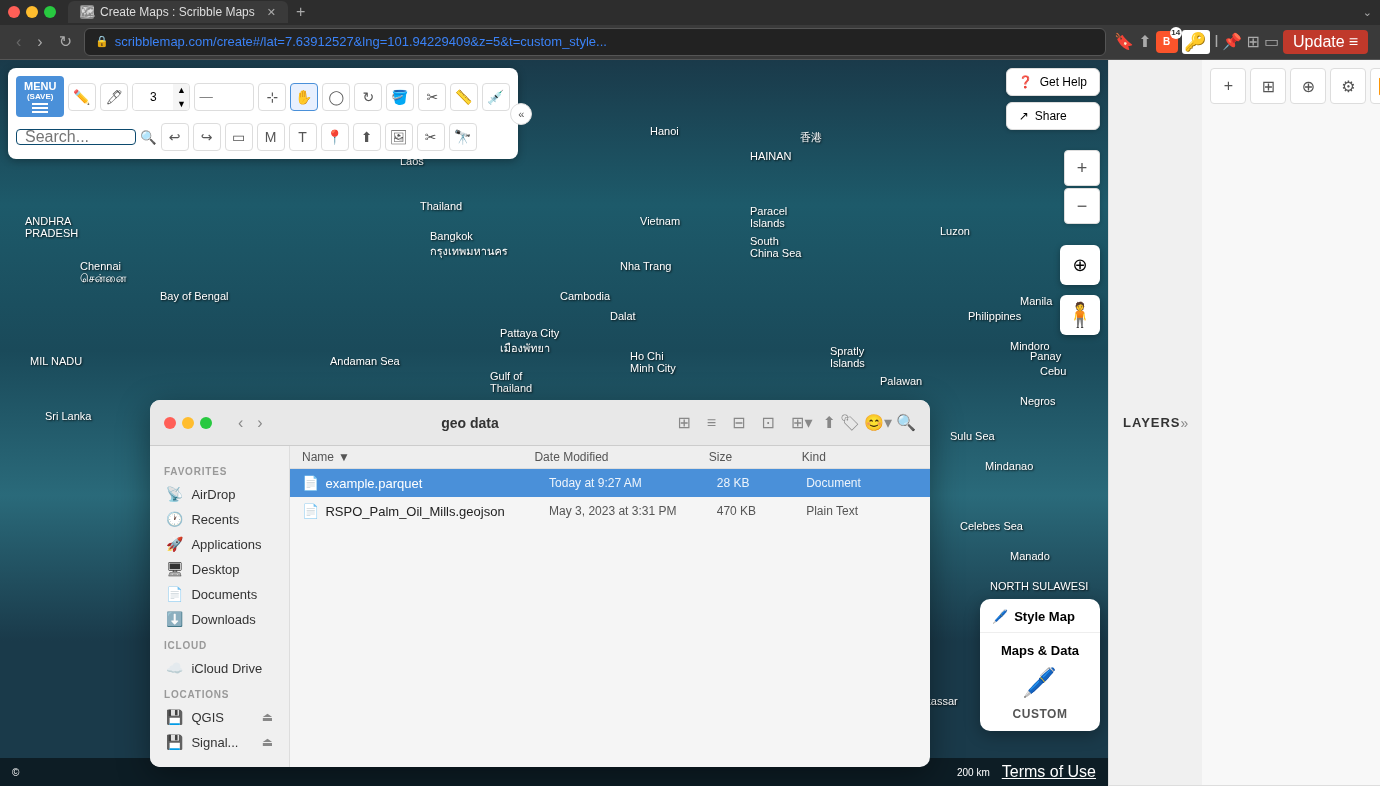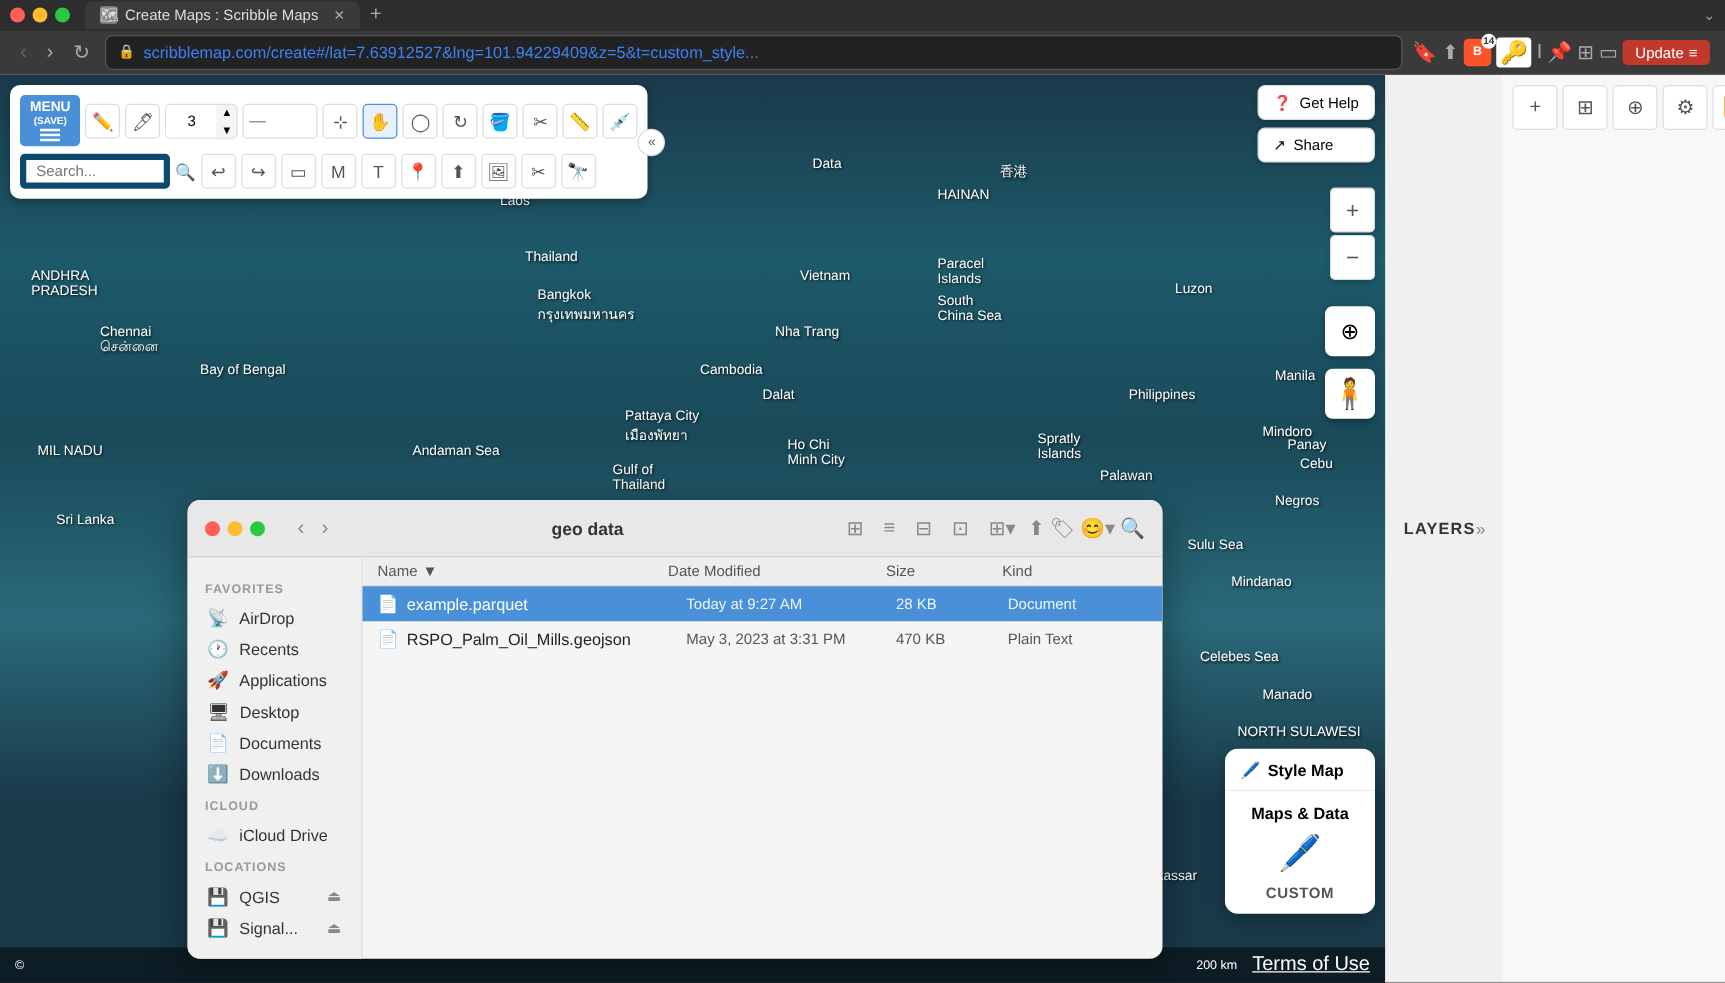--- a/index.html
+++ b/index.html
@@ -19,36 +19,36 @@
 
     .nav-bar { height: 42px; background: #3a3a3a; display: flex; align-items: center; padding: 0 12px; gap: 8px; border-bottom: 1px solid #555; }
     .nav-btn { background: none; border: none; color: #aaa; cursor: pointer; font-size: 16px; padding: 4px; border-radius: 4px; }
     .nav-btn.disabled { opacity: 0.4; cursor: default; }
     .address-bar { flex: 1; background: #222; border: 1px solid #555; border-radius: 6px; height: 28px; display: flex; align-items: center; padding: 0 10px; color: #ddd; font-size: 12px; gap: 6px; }
     .lock-icon { color: #aaa; font-size: 11px; }
     .address-text { flex: 1; color: #3b82f6; font-size: 13px; }
     .nav-actions { display: flex; gap: 4px; align-items: center; }
     .brave-icon { width: 22px; height: 22px; background: #fb542b; border-radius: 4px; display: flex; align-items: center; justify-content: center; color: white; font-size: 10px; font-weight: bold; position: relative; }
     .brave-badge { position: absolute; top: -4px; right: -4px; background: #fff; color: #333; font-size: 8px; border-radius: 50%; width: 12px; height: 12px; display: flex; align-items: center; justify-content: center; font-weight: bold; }
-    .update-btn { background: #c0392b; color: white; border: none; border-radius: 4px; padding: 3px 10px; font-size: 12px; cursor: pointer; display: flex; align-items: center; gap: 4px; }
+    .update-btn { background: #c0392b; color: white; border: none; border-radius: 4px; padding: 3px 10px; font-size: 16px; cursor: pointer; display: flex; align-items: center; gap: 4px; }
 
     
     .map-area { position: absolute; top: 60px; left: 0; width: 1108px; height: 726px; overflow: hidden; }
     .map-bg { width: 100%; height: 100%; background: linear-gradient(180deg, #1a3a4a 0%, #1d5a6a 20%, #1a4a5a 40%, #2a6a7a 60%, #1a3a4a 80%); position: relative; }
 
     
     .map-toolbar { position: absolute; top: 8px; left: 8px; background: white; border-radius: 8px; padding: 8px; display: flex; flex-direction: column; gap: 6px; z-index: 50; box-shadow: 0 2px 8px rgba(0,0,0,0.3); }
     .toolbar-row { display: flex; align-items: center; gap: 4px; }
     .menu-btn { background: #4a90d9; color: white; border: none; border-radius: 4px; padding: 4px 8px; font-size: 11px; font-weight: bold; cursor: pointer; display: flex; flex-direction: column; align-items: center; }
     .toolbar-btn { width: 28px; height: 28px; background: none; border: 1px solid #ddd; border-radius: 4px; cursor: pointer; display: flex; align-items: center; justify-content: center; font-size: 14px; color: #555; }
     .toolbar-btn.active { background: #e8f0fe; border-color: #4a90d9; color: #4a90d9; }
     .number-input { width: 50px; height: 28px; border: 1px solid #ddd; border-radius: 4px; font-size: 12px; text-align: center; padding: 0 4px; }
     .line-input { width: 60px; height: 28px; border: 1px solid #ddd; border-radius: 4px; padding: 0 4px; }
     .search-row { display: flex; align-items: center; }
-    .search-input { width: 120px; height: 28px; border: 5px solid #0c4a6e; border-radius: 4px; padding: 0 8px; font-size: 12px; }
+    .search-input { width: 120px; height: 16px; border: 1px solid #0c4a6e; border-radius: 4px; padding: 0 8px; font-size: 16px; }
     .map-action-btn { background: white; border: 1px solid #ddd; border-radius: 6px; padding: 6px 12px; font-size: 12px; cursor: pointer; display: flex; align-items: center; gap: 6px; box-shadow: 0 1px 4px rgba(0,0,0,0.2); }
     .zoom-btn { width: 36px; height: 36px; background: white; border: 1px solid #ddd; border-radius: 4px; cursor: pointer; display: flex; align-items: center; justify-content: center; font-size: 18px; color: #555; box-shadow: 0 1px 4px rgba(0,0,0,0.2); }
 
     
     .person-icon { position: absolute; right: 8px; top: 230px; width: 40px; height: 40px; background: white; border-radius: 6px; cursor: pointer; display: flex; align-items: center; justify-content: center; font-size: 24px; box-shadow: 0 2px 6px rgba(0,0,0,0.3); z-index: 50; }
     .crosshair-btn { position: absolute; right: 8px; top: 180px; width: 40px; height: 40px; background: white; border-radius: 6px; cursor: pointer; display: flex; align-items: center; justify-content: center; font-size: 18px; box-shadow: 0 2px 6px rgba(0,0,0,0.3); z-index: 50; }
 
     
     .style-map-popup { position: absolute; bottom: 60px; right: 8px; background: white; border-radius: 10px; box-shadow: 0 4px 16px rgba(0,0,0,0.3); z-index: 60; overflow: hidden; width: 120px; }
     .style-map-header { padding: 10px 12px 8px; font-size: 13px; font-weight: 600; display: flex; align-items: center; gap: 6px; border-bottom: 1px solid #eee; }
@@ -155,24 +155,24 @@
 </div>
 
 <div class="map-area">
   <div class="map-bg">
 
     <span class="map-label" style="left:400px;top:95px;">Laos</span>
     <span class="map-label" style="left:420px;top:140px;">Thailand</span>
     <span class="map-label" style="left:430px;top:170px;">Bangkok<br>กรุงเทพมหานคร</span>
     <span class="map-label" style="left:560px;top:230px;">Cambodia</span>
     <span class="map-label" style="left:640px;top:155px;">Vietnam</span>
-    <span class="map-label" style="left:650px;top:65px;">Data</span>
+    <span class="map-label" style="left:650px;top:65px;">Hanoi</span>
     <span class="map-label" style="left:630px;top:290px;">Ho Chi<br>Minh City</span>
     <span class="map-label" style="left:45px;top:350px;">Sri Lanka</span>
-    <span class="map-label" style="left:903px;top:250px;">Philippines</span>
+    <span class="map-label" style="left:968px;top:250px;">Philippines</span>
     <span class="map-label" style="left:750px;top:90px;">HAINAN</span>
     <span class="map-label" style="left:800px;top:70px;">香港</span>
     <span class="map-label" style="left:40px;top:55px;">Nagpur</span>
     <span class="map-label" style="left:160px;top:230px;">Bay of Bengal</span>
     <span class="map-label" style="left:330px;top:295px;">Andaman Sea</span>
     <span class="map-label" style="left:490px;top:310px;">Gulf of<br>Thailand</span>
     <span class="map-label" style="left:750px;top:175px;">South<br>China Sea</span>
     <span class="map-label" style="left:960px;top:460px;">Celebes Sea</span>
     <span class="map-label" style="left:990px;top:520px;">NORTH SULAWESI</span>
     <span class="map-label" style="left:1010px;top:490px;">Manado</span>

